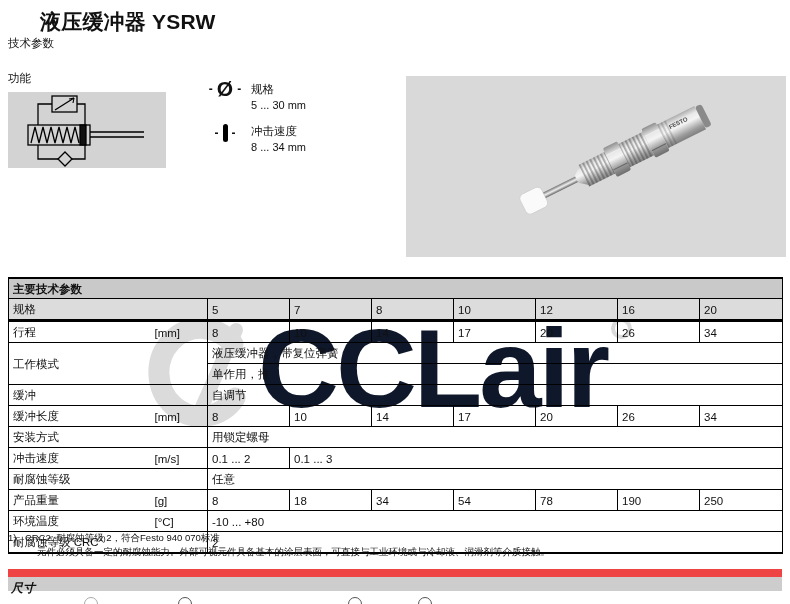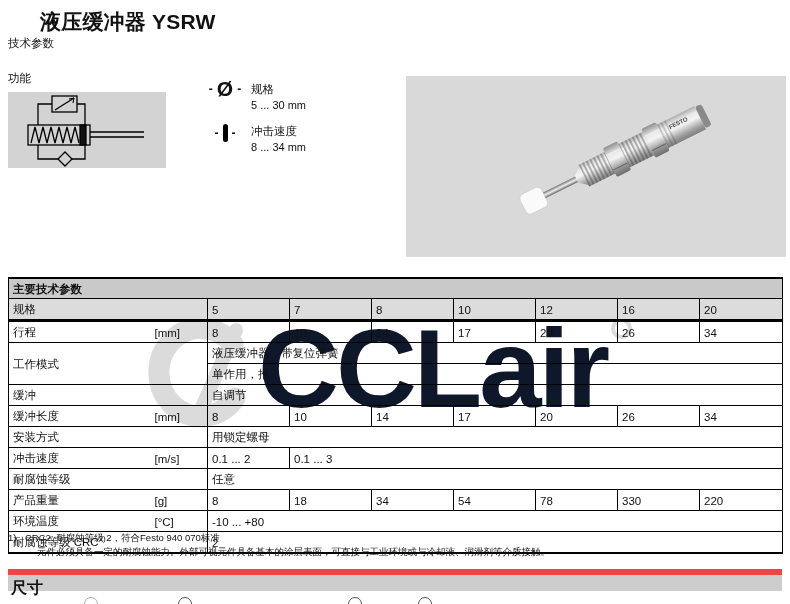--- a/index.html
+++ b/index.html
@@ -42,22 +42,22 @@
   td.unit{padding-left:6px;}
   sup{font-size:8px;vertical-align:super;line-height:0;}
 
   
   .footnote{position:absolute;left:8px;top:531px;font-size:9.5px;line-height:14px;display:flex;z-index:1;}
   .fn-marker{width:17px;flex:none;}
   .fn-line2{margin-left:12px;}
 
   
   .dim-bar{position:absolute;left:8px;top:569px;width:774px;height:22px;background:#cdcdcd;
-           border-top:6px solid #ef4444;box-sizing:border-box;font-size:16px;font-weight:bold;
-           padding:3px 0 0 3px;z-index:1;}
+           border-top:8px solid #ef4444;box-sizing:border-box;font-size:12px;font-weight:bold;
+           padding:3px 0 0 3px;z-index:1;font-style:italic;}
 
   
   .frag{position:absolute;top:597px;width:12px;height:12px;border:1.5px solid #555;border-radius:50%;background:#fff;}
   .frag.faint{border-color:#aaa;}
 </style>
 </head>
 <body>
 
 <div id="page">
 
@@ -231,22 +231,22 @@
         <td class="vline" colspan="7">任意</td>
       </tr>
       <tr>
         <td>产品重量</td>
         <td class="unit">[g]</td>
         <td class="vline">8</td>
         <td class="vline">18</td>
         <td class="vline">34</td>
         <td class="vline">54</td>
         <td class="vline">78</td>
-        <td class="vline">330</td>
-        <td class="vline">220</td>
+        <td class="vline">190</td>
+        <td class="vline">250</td>
       </tr>
       <tr>
         <td>环境温度</td>
         <td class="unit">[°C]</td>
         <td class="vline" colspan="7">-10 ... +80</td>
       </tr>
       <tr>
         <td colspan="2"><span>耐腐蚀等级 CRC</span><sup>1)</sup></td>
         <td class="vline" colspan="7">2</td>
       </tr>

